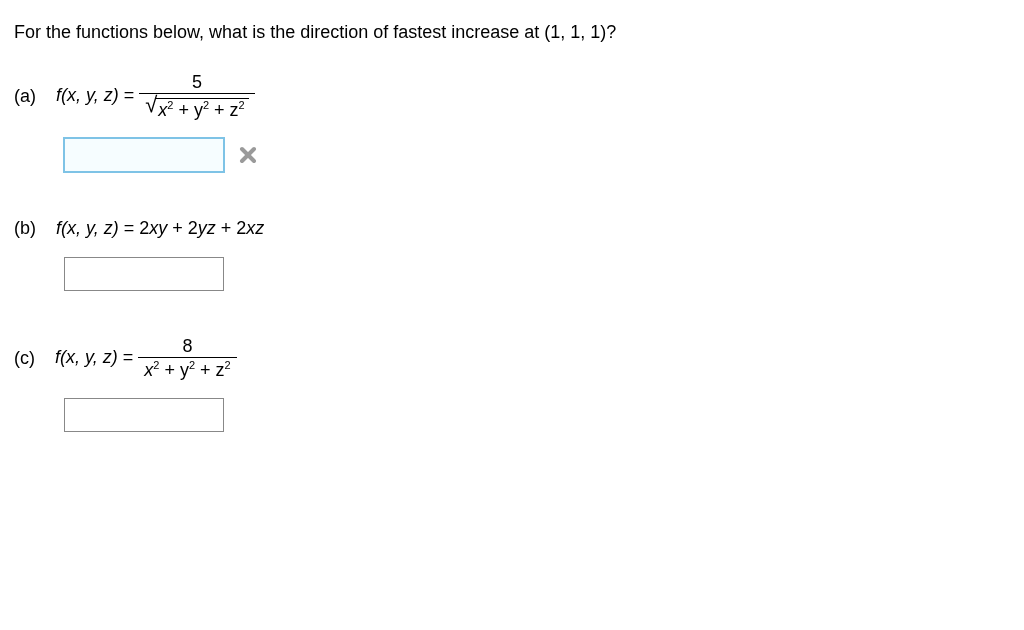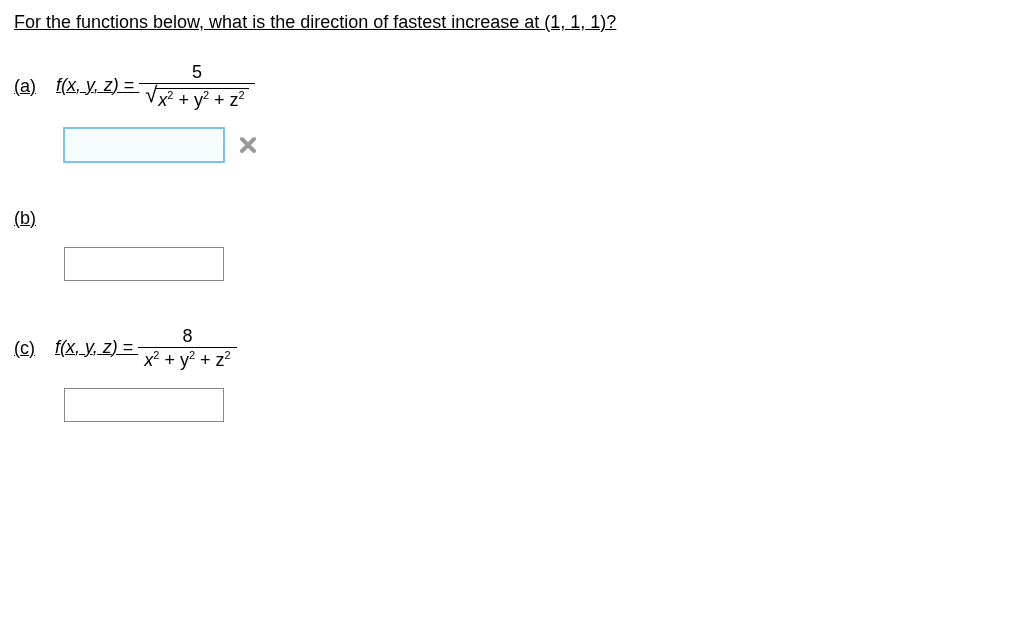--- a/index.html
+++ b/index.html
@@ -5,22 +5,21 @@
   html, body {
     margin: 0;
     padding: 0;
     width: 1024px;
     height: 630px;
     background: #fff;
     font-family: Verdana, Geneva, sans-serif;
     color: #000;
   }
   .page {
-    padding: 12px 14px;
-    text-decoration: underline;
+    padding: 22px 14px;
   }
   .question-text {
     font-size: 18px;
     margin-bottom: 30px;
   }
   .part {
     margin-bottom: 46px;
   }
   .part-row {
     display: flex;
@@ -130,20 +129,23 @@
           <line x1="4" y1="4" x2="16" y2="16" stroke="#9a9a9a" stroke-width="4" stroke-linecap="round"></line>
           <line x1="16" y1="4" x2="4" y2="16" stroke="#9a9a9a" stroke-width="4" stroke-linecap="round"></line>
         </svg>
       </span>
     </div>
   </div>
 
   <div class="part">
     <div class="part-row">
       <span class="label">(b)</span>
+      <span class="func">
+        <i>f</i>(<i>x</i>, <i>y</i>, <i>z</i>) <span class="roman">=</span> <span class="roman">2</span><i>xy</i> <span class="roman">+ 2</span><i>yz</i> <span class="roman">+ 2</span><i>xz</i>
+      </span>
     </div>
     <div class="answer-row">
       <div class="answer-box"></div>
     </div>
   </div>
 
   <div class="part">
     <div class="part-row">
       <span class="label">(c)</span>
       <span class="func">

